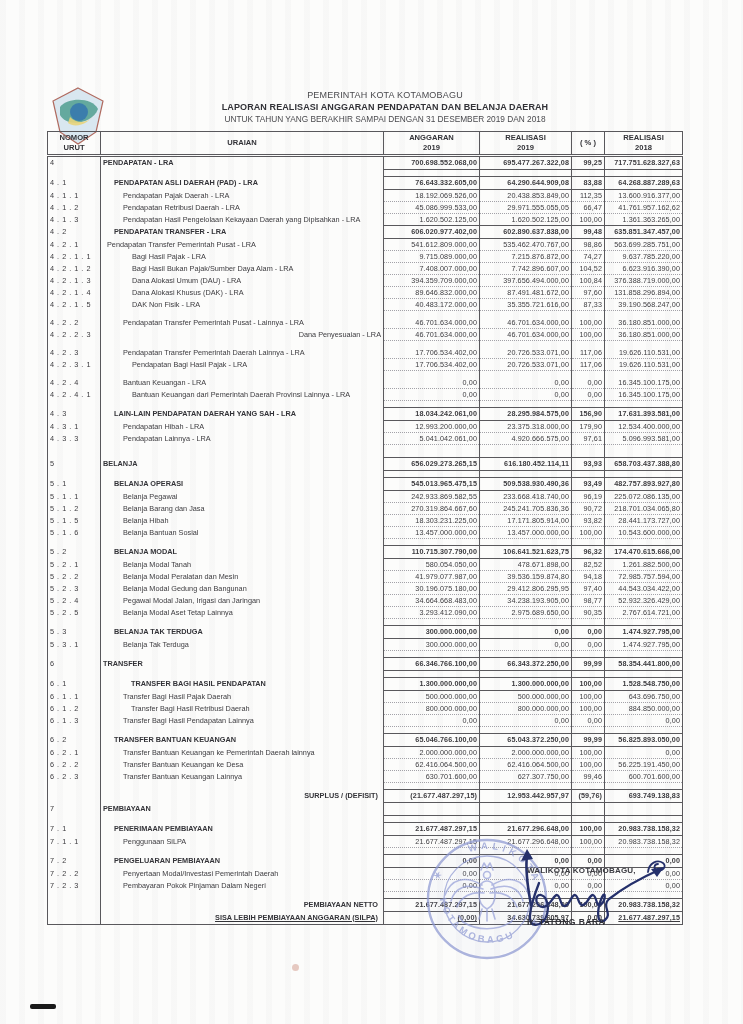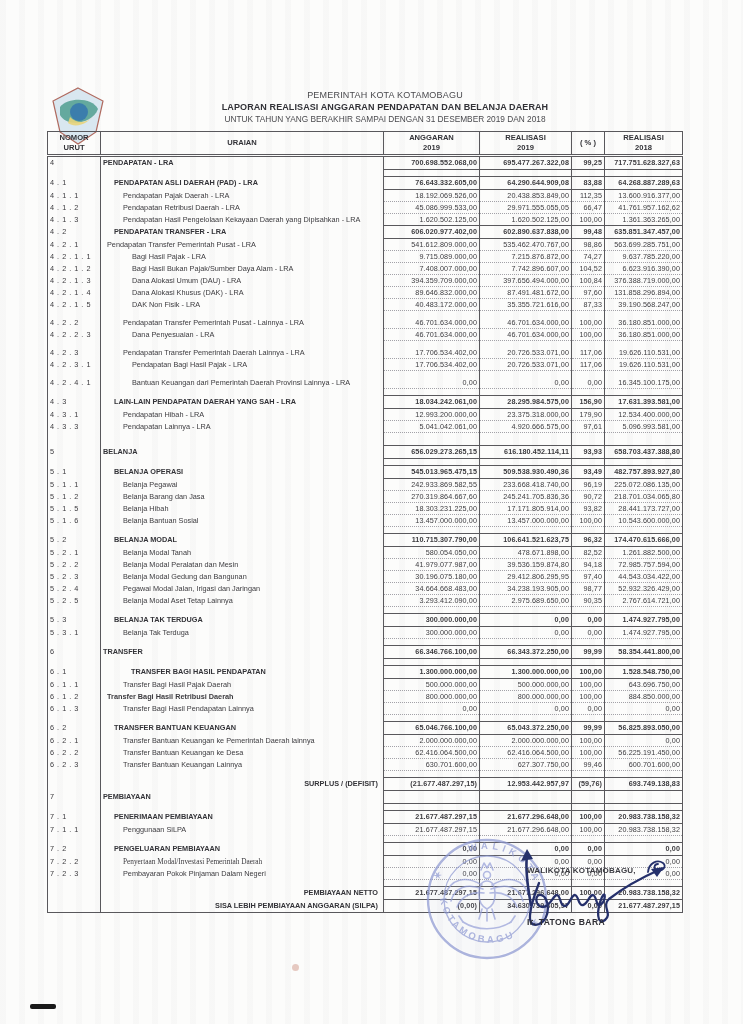--- a/index.html
+++ b/index.html
@@ -24,21 +24,21 @@
   td.c-num{border-right:1px solid #59585c;text-align:right;padding-right:3px;
         font-size:7.2px;letter-spacing:.1px;}
   tr.item td{height:11px;}
   tr.h td,tr.total td{height:12px;}
   tr.spacer td{height:6px;}
   tr.spacer_lg td{height:12px;}
   tr.item td.c-num{border-bottom:1px dotted #a3a2a8;}
   tr.h td.c-num,tr.total td.c-num{border-top:1px solid #59585c;border-bottom:1px solid #59585c;font-weight:bold;}
   tr.h td.c-label,tr.total td.c-label{font-weight:bold;color:#333338;}
   tr.total td.c-label{text-align:right;padding-right:5px;}
-  tr:last-child td{border-bottom:1px solid #59585c;}
+  tr:last-child td{border-bottom:1px solid #59585c;text-decoration:underline;}
   
   .stamp{position:absolute;left:407px;top:819px;}
   .sig-title{position:absolute;left:527px;top:866px;font-size:8px;font-weight:bold;color:#3a3a40;letter-spacing:.2px;}
   .sig-name{position:absolute;left:527px;top:917px;font-size:8.6px;font-weight:bold;color:#2f2f35;letter-spacing:.4px;}
   .sig-ink{position:absolute;left:505px;top:845px;}
   .sig-flourish{position:absolute;left:645px;top:857px;}
   
   .dash{position:absolute;left:30px;top:1004px;width:26px;height:5px;background:#1a1a1a;border-radius:2px;}
   .dot{position:absolute;left:292px;top:964px;width:7px;height:7px;background:#d7a79b;border-radius:50%;opacity:.6;}
 </style>
@@ -211,21 +211,21 @@
         <tr class="item">
           <td class="c-code">4 . 2 . 2</td>
           <td class="c-label" style="padding-left: 22px;">Pendapatan Transfer Pemerintah Pusat - Lainnya - LRA</td>
           <td class="c-num">46.701.634.000,00</td>
           <td class="c-num">46.701.634.000,00</td>
           <td class="c-num">100,00</td>
           <td class="c-num">36.180.851.000,00</td>
         </tr>
         <tr class="item">
           <td class="c-code">4 . 2 . 2 . 3</td>
-          <td class="c-label" style="padding-left: 31px;">Dana Penyesuaian - LRA</td>
+          <td class="c-label" style="padding-left: 43px; text-align: right;">Dana Penyesuaian - LRA</td>
           <td class="c-num">46.701.634.000,00</td>
           <td class="c-num">46.701.634.000,00</td>
           <td class="c-num">100,00</td>
           <td class="c-num">36.180.851.000,00</td>
         </tr>
         <tr class="spacer">
           <td class="c-code"></td>
           <td class="c-label"></td>
           <td class="c-num"></td>
           <td class="c-num"></td>
@@ -250,20 +250,28 @@
         </tr>
         <tr class="spacer">
           <td class="c-code"></td>
           <td class="c-label"></td>
           <td class="c-num"></td>
           <td class="c-num"></td>
           <td class="c-num"></td>
           <td class="c-num"></td>
         </tr>
         <tr class="item">
+          <td class="c-code">4 . 2 . 4</td>
+          <td class="c-label" style="padding-left: 22px;">Bantuan Keuangan - LRA</td>
+          <td class="c-num">0,00</td>
+          <td class="c-num">0,00</td>
+          <td class="c-num">0,00</td>
+          <td class="c-num">16.345.100.175,00</td>
+        </tr>
+        <tr class="item">
           <td class="c-code">4 . 2 . 4 . 1</td>
           <td class="c-label" style="padding-left: 31px;">Bantuan Keuangan dari Pemerintah Daerah Provinsi Lainnya - LRA</td>
           <td class="c-num">0,00</td>
           <td class="c-num">0,00</td>
           <td class="c-num">0,00</td>
           <td class="c-num">16.345.100.175,00</td>
         </tr>
         <tr class="spacer">
           <td class="c-code"></td>
           <td class="c-label"></td>
@@ -475,21 +483,21 @@
         <tr class="item">
           <td class="c-code">6 . 1 . 1</td>
           <td class="c-label" style="padding-left: 22px;">Transfer Bagi Hasil Pajak Daerah</td>
           <td class="c-num">500.000.000,00</td>
           <td class="c-num">500.000.000,00</td>
           <td class="c-num">100,00</td>
           <td class="c-num">643.696.750,00</td>
         </tr>
         <tr class="item">
           <td class="c-code">6 . 1 . 2</td>
-          <td class="c-label" style="padding-left: 6px; font-weight: bold;">Transfer Bagi Hasil Retribusi Daerah</td>
+          <td class="c-label" style="padding-left: 30px;">Transfer Bagi Hasil Retribusi Daerah</td>
           <td class="c-num">800.000.000,00</td>
           <td class="c-num">800.000.000,00</td>
           <td class="c-num">100,00</td>
           <td class="c-num">884.850.000,00</td>
         </tr>
         <tr class="item">
           <td class="c-code">6 . 1 . 3</td>
           <td class="c-label" style="padding-left: 22px;">Transfer Bagi Hasil Pendapatan Lainnya</td>
           <td class="c-num">0,00</td>
           <td class="c-num">0,00</td>
@@ -595,21 +603,21 @@
         <tr class="h">
           <td class="c-code">7 . 2</td>
           <td class="c-label" style="padding-left: 13px;">PENGELUARAN PEMBIAYAAN</td>
           <td class="c-num">0,00</td>
           <td class="c-num">0,00</td>
           <td class="c-num">0,00</td>
           <td class="c-num">0,00</td>
         </tr>
         <tr class="item">
           <td class="c-code">7 . 2 . 2</td>
-          <td class="c-label" style="padding-left: 22px; font-family: Liberation Serif, serif;">Penyertaan Modal/Investasi Pemerintah Daerah</td>
+          <td class="c-label" style="padding-left: 22px;">Penyertaan Modal/Investasi Pemerintah Daerah</td>
           <td class="c-num">0,00</td>
           <td class="c-num">0,00</td>
           <td class="c-num">0,00</td>
           <td class="c-num">0,00</td>
         </tr>
         <tr class="item">
           <td class="c-code">7 . 2 . 3</td>
           <td class="c-label" style="padding-left: 22px;">Pembayaran Pokok Pinjaman Dalam Negeri</td>
           <td class="c-num">0,00</td>
           <td class="c-num">0,00</td>

